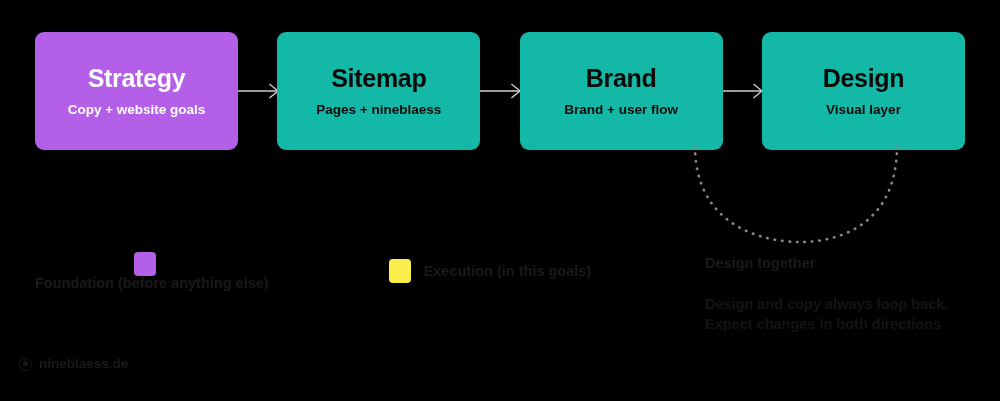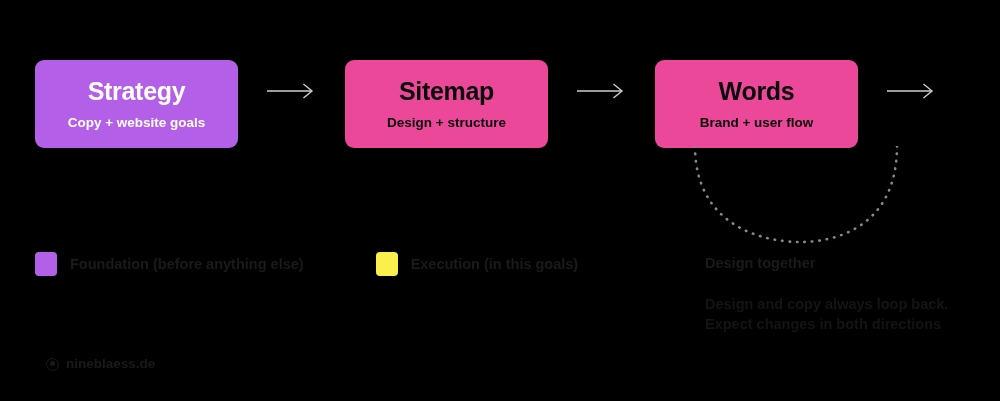--- a/index.html
+++ b/index.html
@@ -26,30 +26,29 @@
     position: absolute;
     left: 35px;
     top: 32px;
     width: 930px;
     height: 118px;
     display: flex;
     align-items: stretch;
   }
   .card {
     width: 203px;
-    height: 88px;
+    height: 118px;
     border-radius: 9px;
     box-sizing: border-box;
     display: flex;
     flex-direction: column;
     align-items: center;
     justify-content: center;
     flex: 0 0 auto;
     position: relative;
-    margin-top: 28px;
   }
   .card .card-title {
     font-size: 25px;
     font-weight: 700;
     letter-spacing: -0.3px;
     line-height: 1;
     margin: 0 0 12px 0;
     white-space: nowrap;
   }
   .card .card-sub {
@@ -58,21 +57,21 @@
     line-height: 1;
     margin: 0;
     white-space: nowrap;
   }
   .card.foundation {
     background: #B45FE8;
   }
   .card.foundation .card-title { color: #FFFFFF; }
   .card.foundation .card-sub   { color: #FFFFFF; }
   .card.execution {
-    background: #ec4899;
+    background: #14b8a6;
   }
   .card.execution .card-title { color: #0A0A0A; }
   .card.execution .card-sub   { color: #0A0A0A; }
 
   .connector {
     flex: 1 1 auto;
     display: flex;
     align-items: center;
     justify-content: center;
     min-width: 0;
@@ -95,21 +94,21 @@
     position: absolute;
     left: 35px;
     top: 252px;
     display: flex;
     align-items: center;
   }
   .legend-item {
     display: flex;
     align-items: center;
   }
-  .legend-item.first { margin-right: 72px; }
+  .legend-item.first { margin-right: 120px; flex-direction: column; }
   .swatch {
     width: 22px;
     height: 24px;
     border-radius: 4px;
     flex: 0 0 auto;
     margin-right: 13px;
   }
   .swatch.purple { background: #B45FE8; }
   .swatch.yellow { background: #FBF04B; }
   .legend-label {
@@ -140,21 +139,21 @@
     font-weight: 600;
     color: #141414;
     line-height: 20px;
     margin: 0;
     white-space: nowrap;
   }
 
   
   .footer {
     position: absolute;
-    left: 46px;
+    left: 19px;
     top: 357px;
     display: flex;
     align-items: flex-end;
   }
   .footer-mark {
     width: 13px;
     height: 13px;
     border-radius: 50%;
     border: 1.3px solid #1A1A1A;
     box-sizing: border-box;
@@ -194,42 +193,46 @@
 
     <div class="connector">
       <svg width="50" height="16" viewBox="0 0 50 16" aria-hidden="true">
         <line x1="0" y1="8" x2="45" y2="8" stroke="#CFCFCF" stroke-width="1.4"></line>
         <polyline points="37,1.5 45,8 37,14.5" fill="none" stroke="#CFCFCF" stroke-width="1.4" stroke-linecap="square" stroke-linejoin="miter"></polyline>
       </svg>
     </div>
 
     <div class="card execution">
       <div class="card-title">Sitemap</div>
-      <div class="card-sub">Design + structure</div>
+      <div class="card-sub">Pages + nineblaess</div>
     </div>
 
     <div class="connector">
       <svg width="50" height="16" viewBox="0 0 50 16" aria-hidden="true">
         <line x1="0" y1="8" x2="45" y2="8" stroke="#CFCFCF" stroke-width="1.4"></line>
         <polyline points="37,1.5 45,8 37,14.5" fill="none" stroke="#CFCFCF" stroke-width="1.4" stroke-linecap="square" stroke-linejoin="miter"></polyline>
       </svg>
     </div>
 
     <div class="card execution">
-      <div class="card-title">Words</div>
+      <div class="card-title">Brand</div>
       <div class="card-sub">Brand + user flow</div>
     </div>
 
     <div class="connector">
       <svg width="50" height="16" viewBox="0 0 50 16" aria-hidden="true">
         <line x1="0" y1="8" x2="45" y2="8" stroke="#CFCFCF" stroke-width="1.4"></line>
         <polyline points="37,1.5 45,8 37,14.5" fill="none" stroke="#CFCFCF" stroke-width="1.4" stroke-linecap="square" stroke-linejoin="miter"></polyline>
       </svg>
     </div>
 
+    <div class="card execution">
+      <div class="card-title">Design</div>
+      <div class="card-sub">Visual layer</div>
+    </div>
 
   </div>
 
   <div class="loopback">
     <svg width="280" height="112" viewBox="0 0 280 112" aria-hidden="true">
       <path d="M 35 0 C 35 78, 100 96, 140 96 C 180 96, 237 78, 237 0" fill="none" stroke="#8A8A8A" stroke-width="2.6" stroke-linecap="round" stroke-dasharray="0.5 7"></path>
     </svg>
   </div>
 
   <div class="legend">

